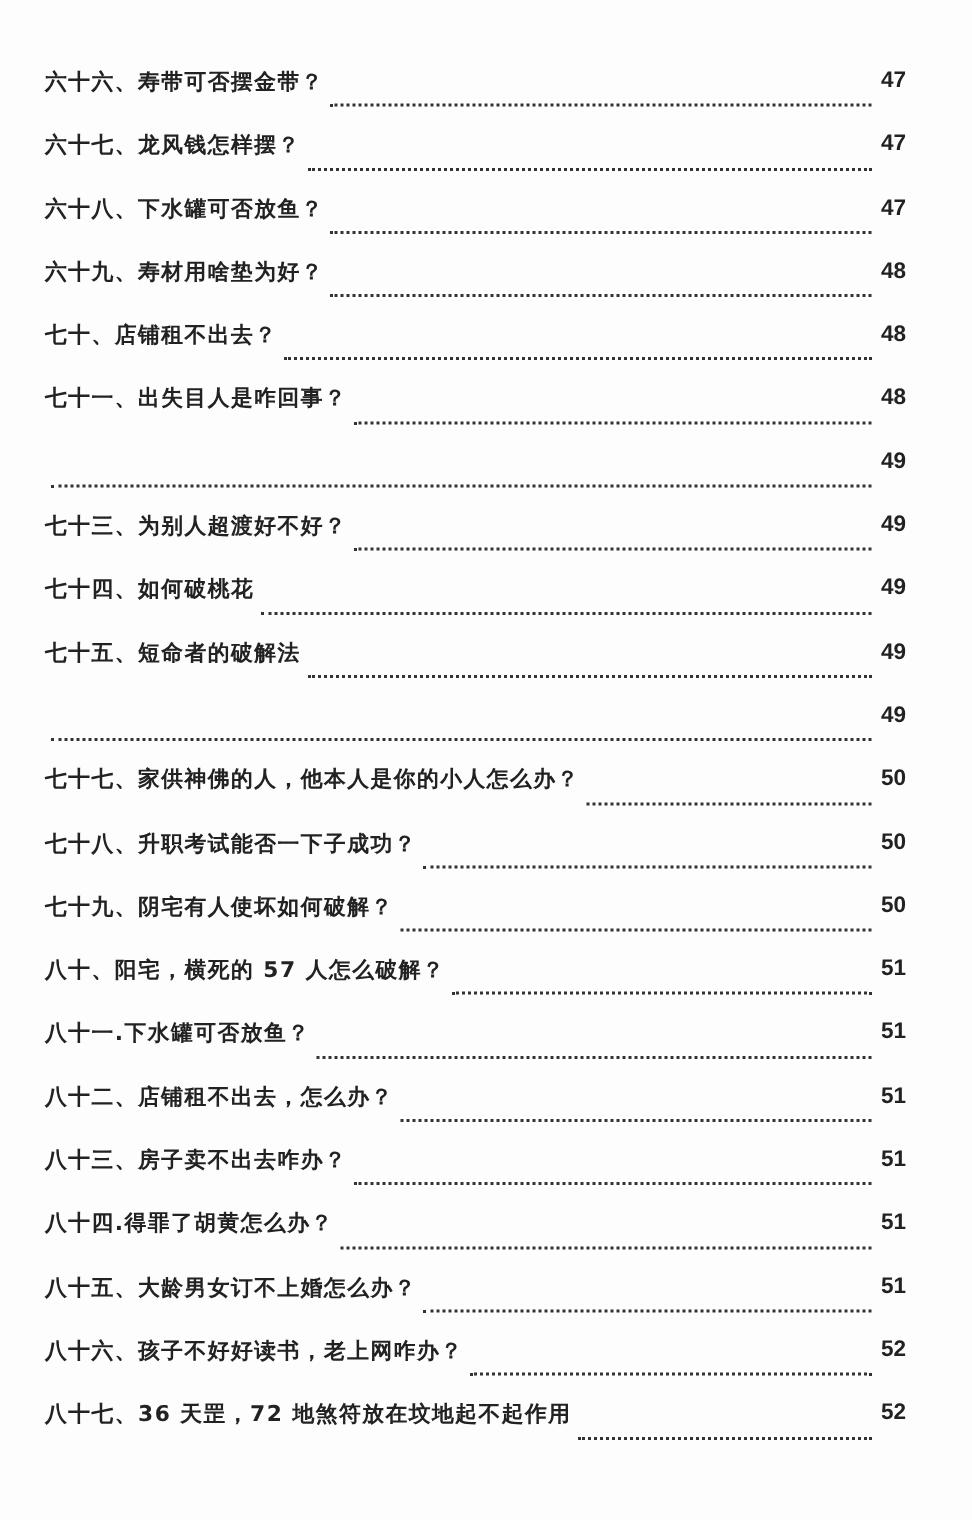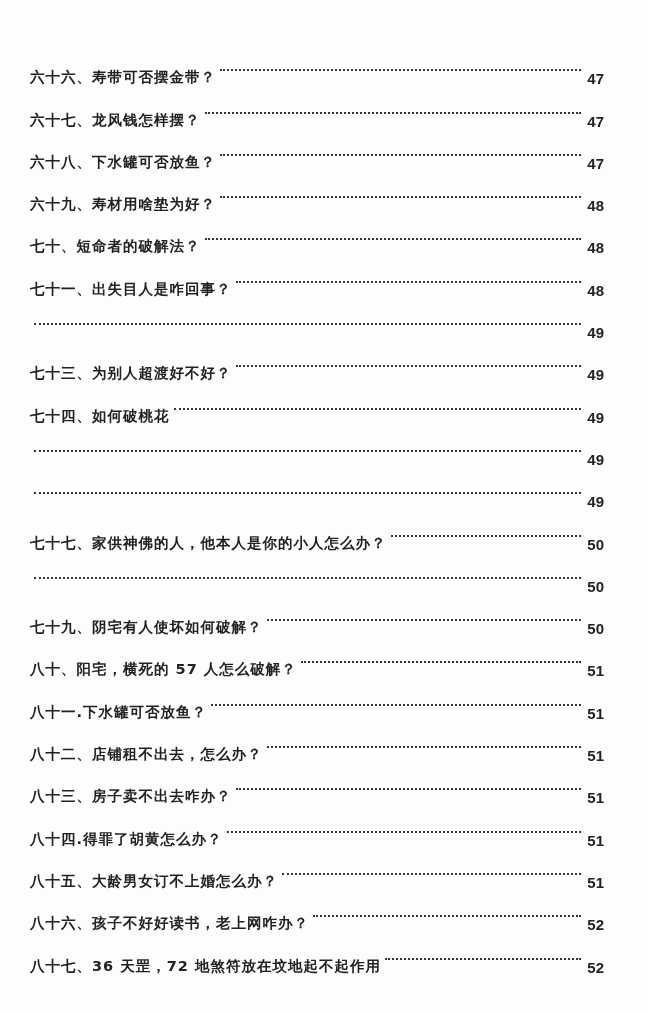--- a/index.html
+++ b/index.html
@@ -24,21 +24,21 @@
       background: #fdfdfd;
     }
     .toc {
       position: absolute;
       left: 30px;
       top: 45px;
       width: 574px;
     }
     .toc-row {
       display: flex;
-      align-items: flex-end;
+      align-items: flex-start;
       height: 42.3px;
       font-size: 14.5px;
       letter-spacing: 1px;
       white-space: nowrap;
     }
     .toc-title {
       flex: 0 0 auto;
       font-weight: bold;
       color: #222;
     }
@@ -80,21 +80,21 @@
       <span class="toc-title">六十八、下水罐可否放鱼？</span>
       <span class="toc-leader"></span>
       <span class="toc-page">47</span>
     </div>
     <div class="toc-row">
       <span class="toc-title">六十九、寿材用啥垫为好？</span>
       <span class="toc-leader"></span>
       <span class="toc-page">48</span>
     </div>
     <div class="toc-row">
-      <span class="toc-title">七十、短命者的破解法？</span>
+      <span class="toc-title">七十、店铺租不出去？</span>
       <span class="toc-leader"></span>
       <span class="toc-page">48</span>
     </div>
     <div class="toc-row">
       <span class="toc-title">七十一、出失目人是咋回事？</span>
       <span class="toc-leader"></span>
       <span class="toc-page">48</span>
     </div>
     <div class="toc-row">
       <span class="toc-leader"></span>
@@ -104,33 +104,35 @@
       <span class="toc-title">七十三、为别人超渡好不好？</span>
       <span class="toc-leader"></span>
       <span class="toc-page">49</span>
     </div>
     <div class="toc-row">
       <span class="toc-title">七十四、如何破桃花</span>
       <span class="toc-leader"></span>
       <span class="toc-page">49</span>
     </div>
     <div class="toc-row">
+      <span class="toc-title">七十五、短命者的破解法</span>
       <span class="toc-leader"></span>
       <span class="toc-page">49</span>
     </div>
     <div class="toc-row">
       <span class="toc-leader"></span>
       <span class="toc-page">49</span>
     </div>
     <div class="toc-row">
       <span class="toc-title">七十七、家供神佛的人，他本人是你的小人怎么办？</span>
       <span class="toc-leader"></span>
       <span class="toc-page">50</span>
     </div>
     <div class="toc-row">
+      <span class="toc-title">七十八、升职考试能否一下子成功？</span>
       <span class="toc-leader"></span>
       <span class="toc-page">50</span>
     </div>
     <div class="toc-row">
       <span class="toc-title">七十九、阴宅有人使坏如何破解？</span>
       <span class="toc-leader"></span>
       <span class="toc-page">50</span>
     </div>
     <div class="toc-row">
       <span class="toc-title">八十、阳宅，横死的 57 人怎么破解？</span>

